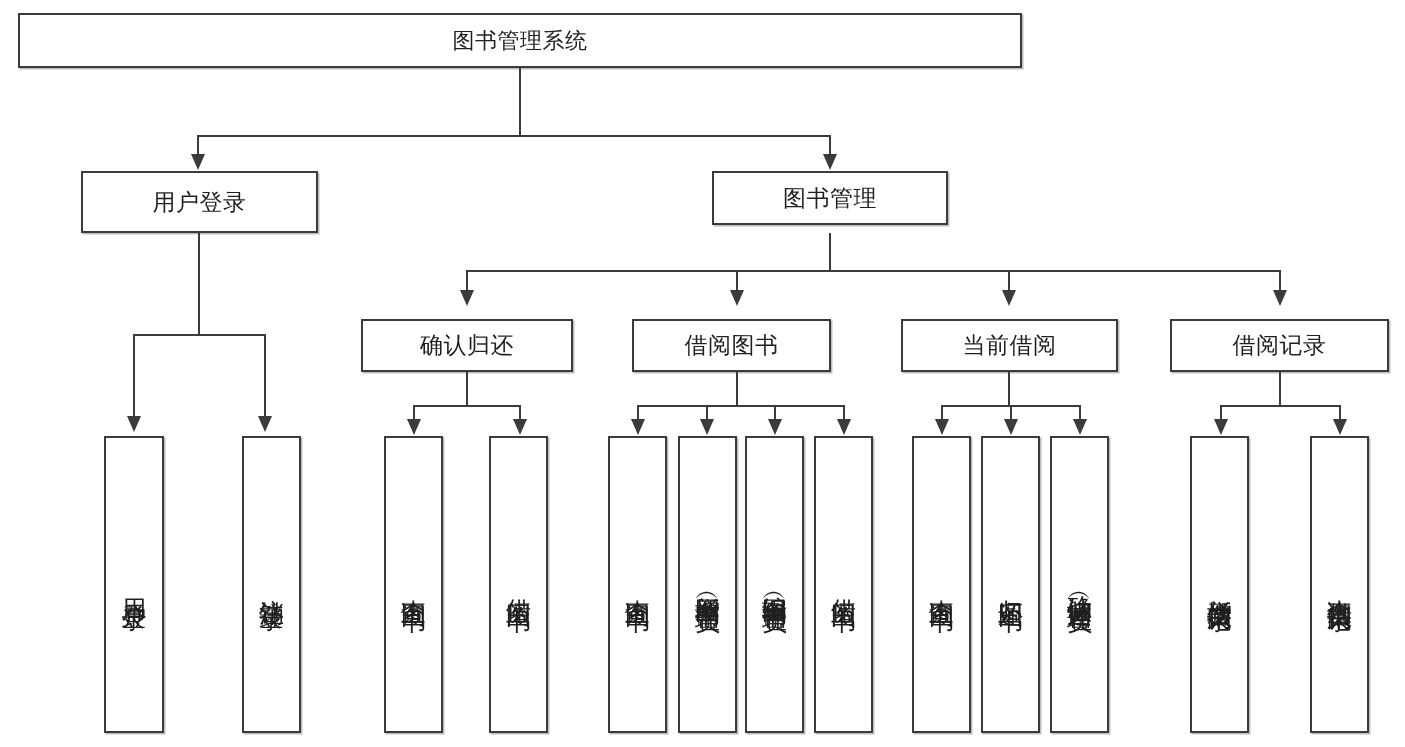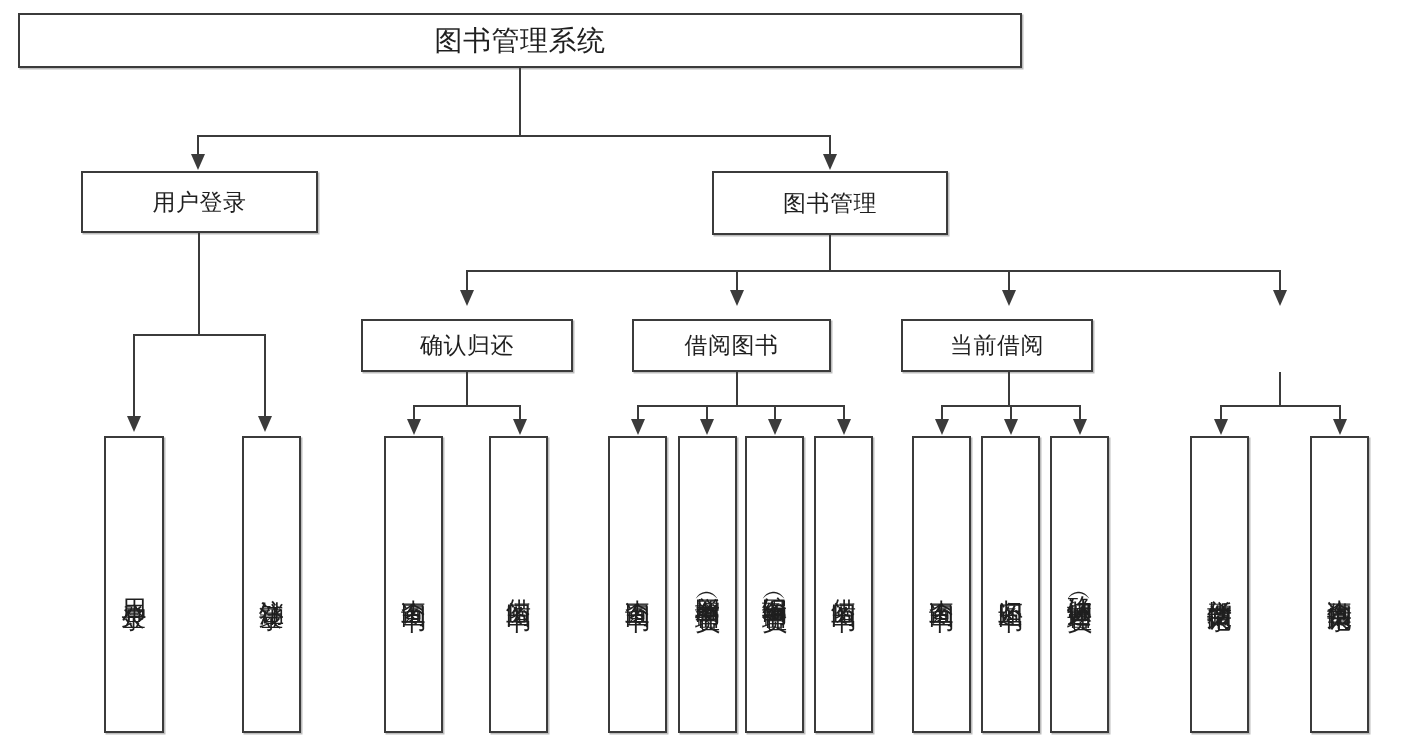--- a/index.html
+++ b/index.html
@@ -34,21 +34,21 @@
     line-height: 1.05;
     color: #1f1f1f;
     letter-spacing: 0.5px;
   }
   
   .node.horiz .label {
     writing-mode: horizontal-tb;
     font-size: 23px;
   }
   .node.root .label {
-    font-size: 28px;
+    font-size: 22px;
   }
   
   .node.vert {
     align-items: flex-start;
     padding-top: 0;
   }
   .node.vert .label {
     writing-mode: vertical-rl;
     text-orientation: upright;
     font-size: 25px;
@@ -104,21 +104,21 @@
   <div class="ln v" style="left:197px; top:135px; width:2px; height:22px;"></div>
   <div class="arrow" style="left:191px; top:154px;"></div>
 
   <div class="ln v" style="left:829px; top:135px; width:2px; height:22px;"></div>
   <div class="arrow" style="left:823px; top:154px;"></div>
 
   <div class="node horiz" style="left:81px; top:171px; width:237px; height:62px;">
     <span class="label">用户登录</span>
   </div>
 
-  <div class="node horiz" style="left:712px; top:171px; width:236px; height:64px;">
+  <div class="node horiz" style="left:712px; top:171px; width:236px; height:54px;">
     <span class="label">图书管理</span>
   </div>
 
   <div class="ln v" style="left:198px; top:233px; width:2px; height:102px;"></div>
   <div class="ln h" style="left:133px; top:334px; width:133px; height:2px;"></div>
   <div class="ln v" style="left:133px; top:334px; width:2px; height:84px;"></div>
   <div class="arrow" style="left:127px; top:416px;"></div>
   <div class="ln v" style="left:264px; top:334px; width:2px; height:84px;"></div>
   <div class="arrow" style="left:258px; top:416px;"></div>
 
@@ -133,22 +133,25 @@
   <div class="arrow" style="left:1002px; top:290px;"></div>
   <div class="ln v" style="left:1279px; top:270px; width:2px; height:22px;"></div>
   <div class="arrow" style="left:1273px; top:290px;"></div>
 
   <div class="node horiz" style="left:361px; top:319px; width:212px; height:53px;">
     <span class="label">确认归还</span>
   </div>
   <div class="node horiz" style="left:632px; top:319px; width:199px; height:53px;">
     <span class="label">借阅图书</span>
   </div>
-  <div class="node horiz" style="left:901px; top:319px; width:192px; height:53px;">
+  <div class="node horiz" style="left:901px; top:319px; width:217px; height:53px;">
     <span class="label">当前借阅</span>
+  </div>
+  <div class="node horiz" style="left:1170px; top:319px; width:219px; height:53px;">
+    <span class="label">借阅记录</span>
   </div>
 
   <div class="ln v" style="left:466px; top:372px; width:2px; height:34px;"></div>
   <div class="ln h" style="left:413px; top:405px; width:108px; height:2px;"></div>
   <div class="ln v" style="left:413px; top:405px; width:2px; height:16px;"></div>
   <div class="arrow" style="left:407px; top:419px;"></div>
   <div class="ln v" style="left:519px; top:405px; width:2px; height:16px;"></div>
   <div class="arrow" style="left:513px; top:419px;"></div>
 
   <div class="ln v" style="left:736px; top:372px; width:2px; height:34px;"></div>

